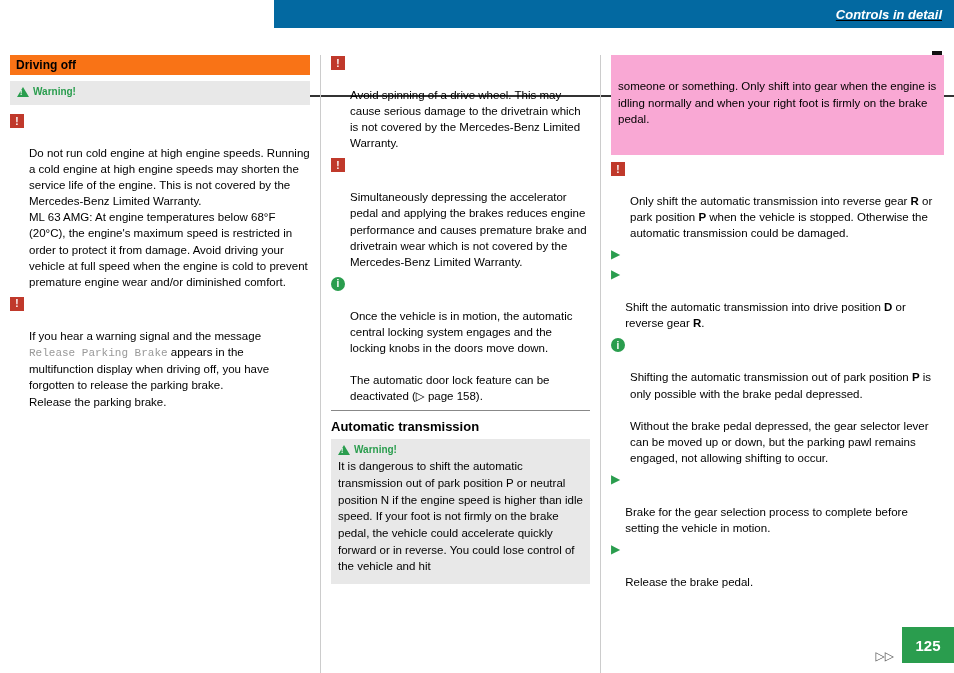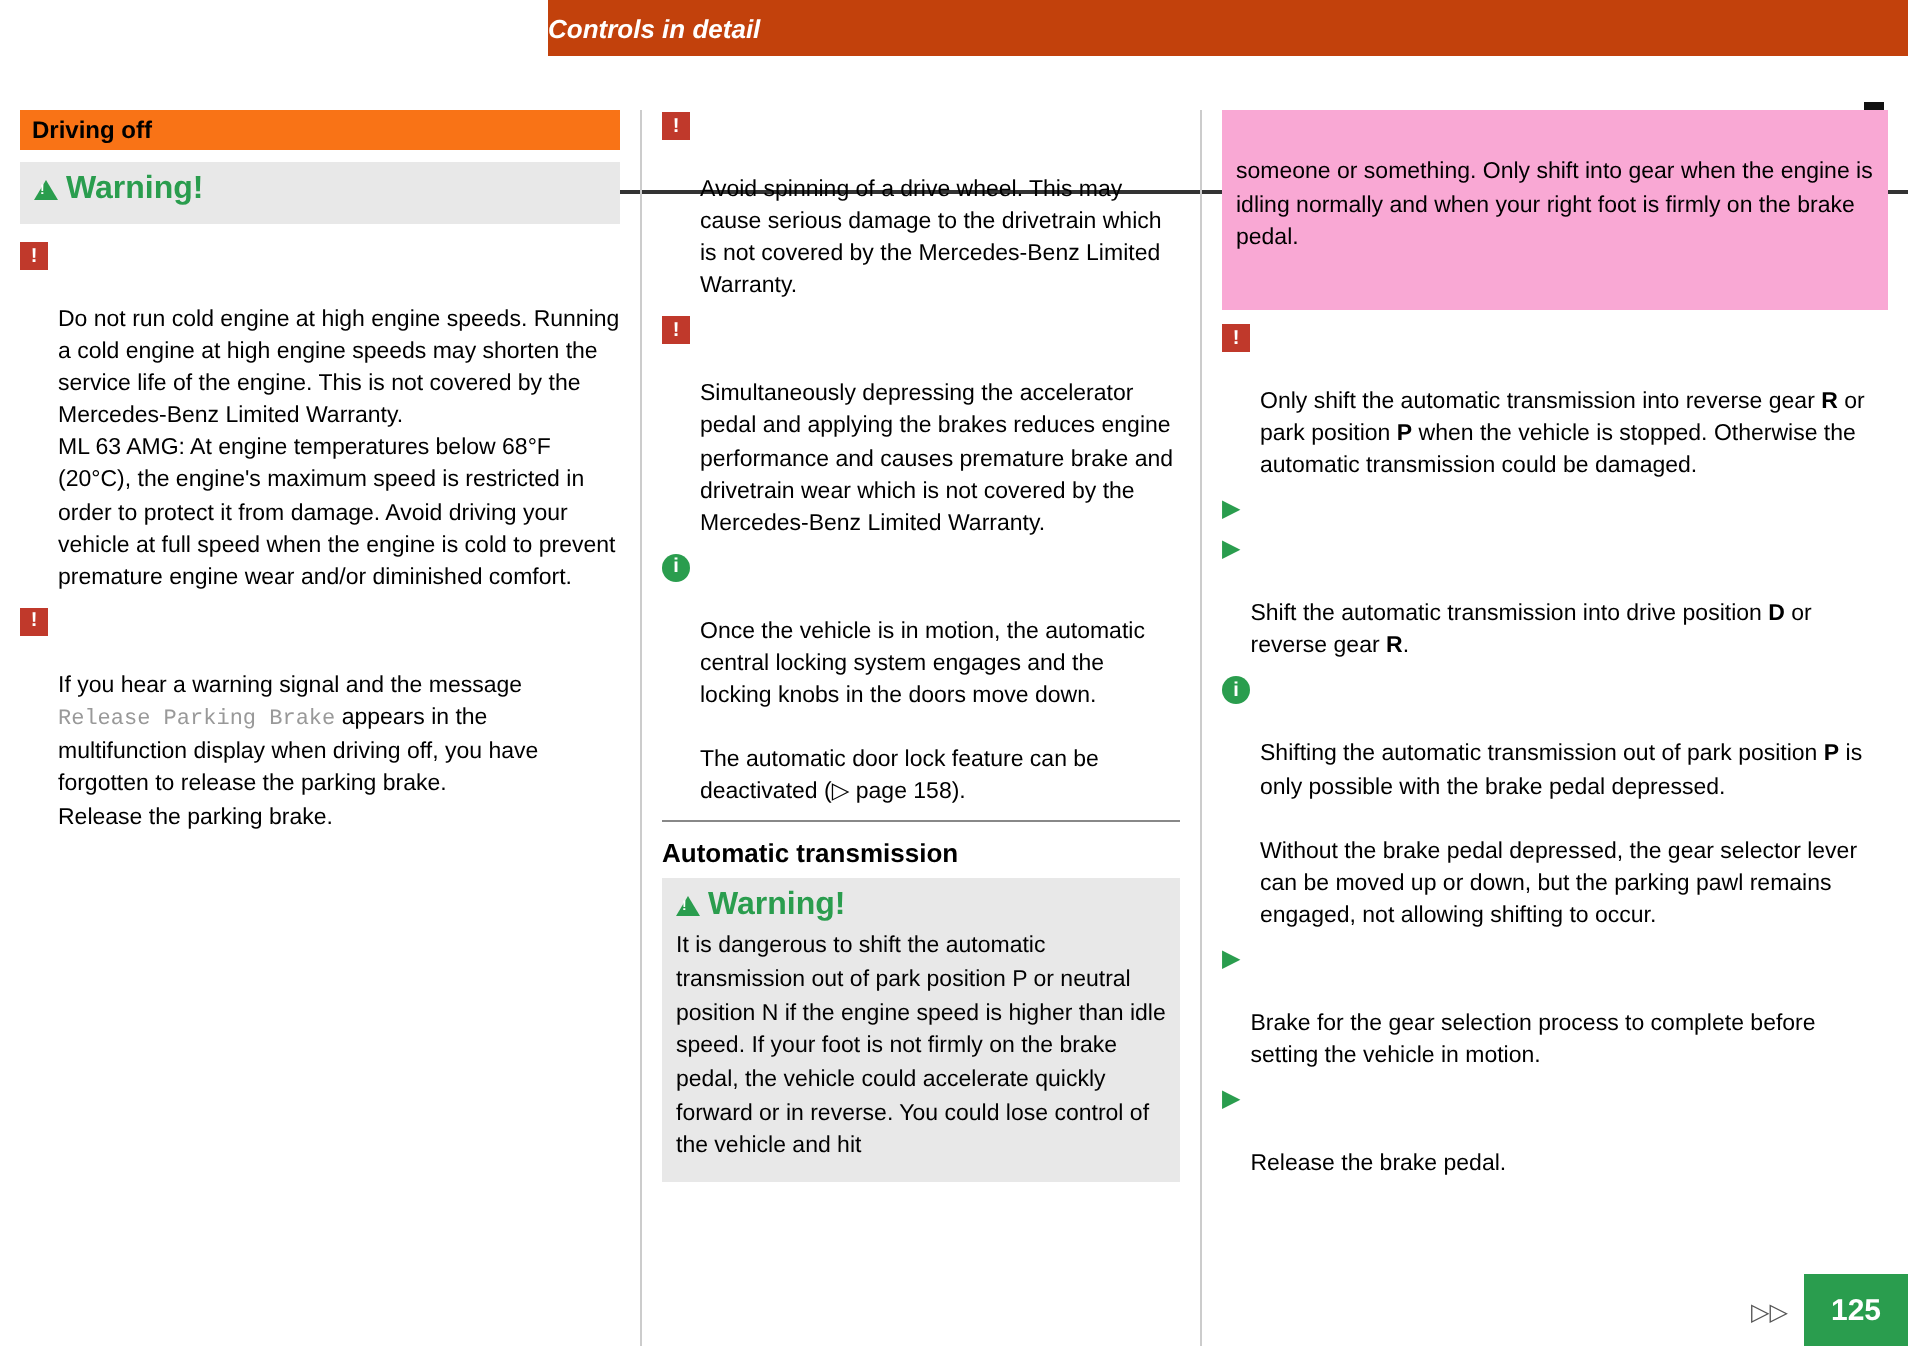--- a/index.html
+++ b/index.html
@@ -12,24 +12,26 @@
       overflow: hidden;
       position: relative;
     }
 
     
     .header-bar {
       position: absolute;
       top: 0; right: 0;
       width: 680px;
       height: 28px;
-      background: #c2410c;
-      display: flex;
-      align-items: center;
+      background: #0369a1;
+      display: flex;
+      align-items: center;
+      justify-content: flex-end;
       padding-right: 12px;
+      text-decoration: underline;
     }
     .header-title {
       color: #fff;
       font-size: 13px;
       font-weight: bold;
       font-style: italic;
     }
 
     
     .sub-header {
@@ -53,21 +55,21 @@
     .sub-header-black-box {
       width: 10px;
       height: 22px;
       background: #111;
       margin-left: 8px;
     }
 
     
     .page-number-box {
       position: absolute;
-      bottom: 0; right: 0;
+      bottom: 10px; right: 0;
       width: 52px;
       height: 36px;
       background: #2a9d4e;
       display: flex;
       align-items: center;
       justify-content: center;
     }
     .page-number {
       color: #fff;
       font-size: 15px;
@@ -125,21 +127,21 @@
 
     
     .warning-block {
       background: #e8e8e8;
       padding: 5px 7px;
       margin-bottom: 8px;
     }
     .warning-title {
       color: #2a9d4e;
       font-weight: bold;
-      font-size: 16px;
+      font-size: 10px;
       display: flex;
       align-items: center;
       gap: 4px;
       margin-bottom: 3px;
     }
     .warning-triangle {
       width: 0; height: 0;
       border-left: 6px solid transparent;
       border-right: 6px solid transparent;
       border-bottom: 10px solid #2a9d4e;

